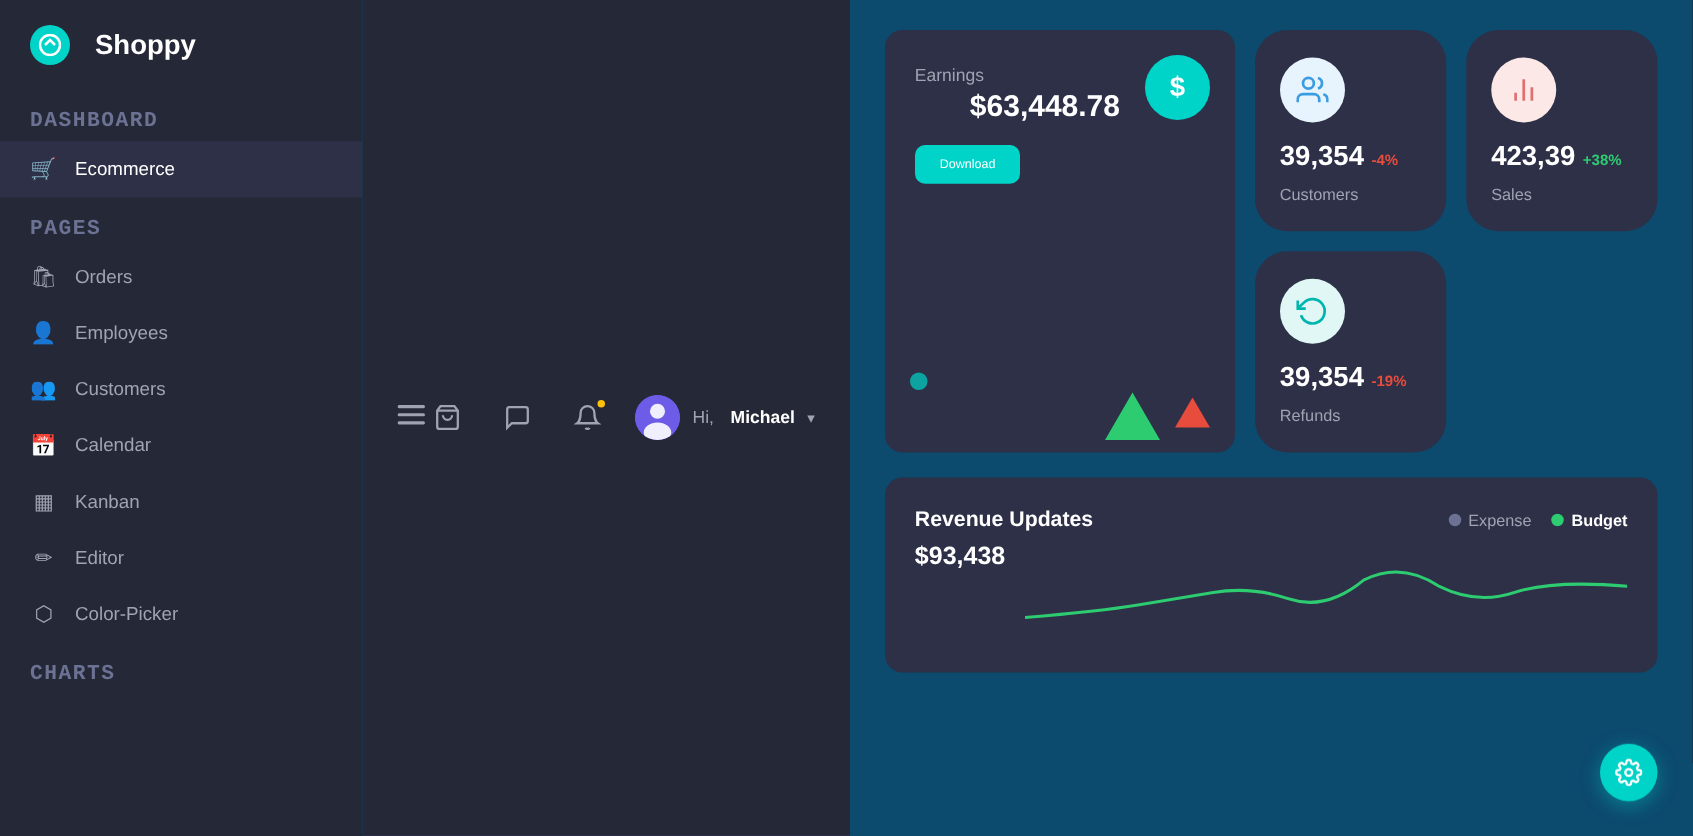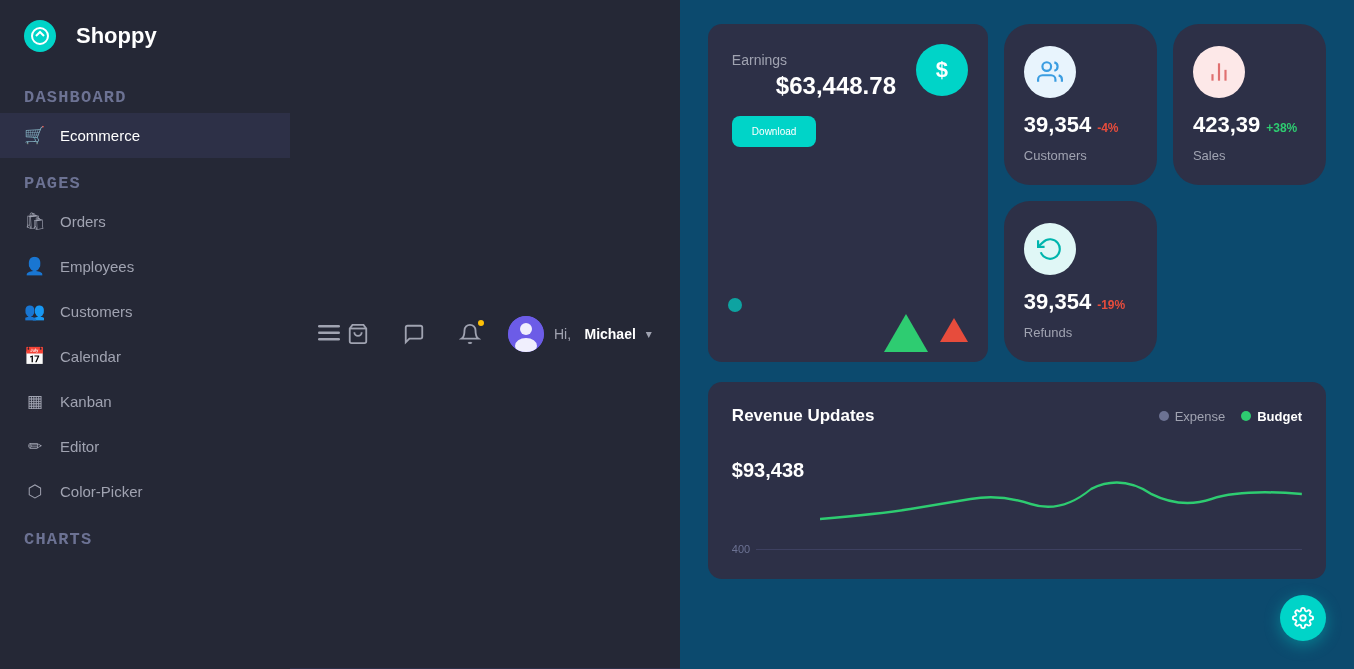--- a/index.html
+++ b/index.html
@@ -222,21 +222,21 @@
     .revenue-section {
       background: #2d3047;
       border-radius: 14px;
       padding: 24px;
       margin-top: 0;
     }
     .revenue-header {
       display: flex;
       align-items: center;
       justify-content: space-between;
-      margin-bottom: 33px;
+      margin-bottom: 8px;
     }
     .revenue-title { font-size: 17px; font-weight: 700; color: #fff; }
     .legend { display: flex; align-items: center; gap: 16px; }
     .legend-item { display: flex; align-items: center; gap: 6px; font-size: 13px; color: #a0a3b1; }
     .legend-dot { width: 10px; height: 10px; border-radius: 50%; }
     .legend-dot-gray { background: #6c7293; }
     .legend-dot-green { background: #2ecc71; }
     .revenue-chart-area { display: flex; gap: 0; height: 80px; position: relative; }
     .chart-amount { font-size: 20px; font-weight: 700; color: #fff; }
     .chart-y-label { font-size: 11px; color: #6c7293; }
@@ -453,24 +453,20 @@
       <div class="revenue-chart-area">
         <div style="display:flex; flex-direction:column; gap:4px;">
           <div class="chart-amount">$93,438</div>
         </div>
         <div style="flex:1; display:flex; align-items:center; margin-left:16px;">
           <svg width="100%" height="60" viewBox="0 0 800 60" preserveAspectRatio="none">
             <path d="M0 50 Q100 45 150 40 Q200 35 250 30 Q300 25 350 35 Q400 45 450 20 Q500 5 550 25 Q600 40 650 30 Q700 20 800 25" stroke="#2ecc71" stroke-width="2.5" fill="none"></path>
           </svg>
         </div>
       </div>
-      <div style="display:flex; align-items:center; gap:6px; margin-top:4px;">
-        <span class="chart-y-label">400</span>
-        <div style="height:1px; background:#3d4060; flex:1;"></div>
-      </div>
     </div>
   </div>
 </div>
 
 <div class="fab">
   <svg width="22" height="22" viewBox="0 0 24 24" fill="none" stroke="white" stroke-width="2">
     <circle cx="12" cy="12" r="3"></circle>
     <path d="M19.4 15a1.65 1.65 0 00.33 1.82l.06.06a2 2 0 010 2.83 2 2 0 01-2.83 0l-.06-.06a1.65 1.65 0 00-1.82-.33 1.65 1.65 0 00-1 1.51V21a2 2 0 01-4 0v-.09A1.65 1.65 0 009 19.4a1.65 1.65 0 00-1.82.33l-.06.06a2 2 0 01-2.83-2.83l.06-.06A1.65 1.65 0 004.68 15a1.65 1.65 0 00-1.51-1H3a2 2 0 010-4h.09A1.65 1.65 0 004.6 9a1.65 1.65 0 00-.33-1.82l-.06-.06a2 2 0 012.83-2.83l.06.06A1.65 1.65 0 009 4.68a1.65 1.65 0 001-1.51V3a2 2 0 014 0v.09a1.65 1.65 0 001 1.51 1.65 1.65 0 001.82-.33l.06-.06a2 2 0 012.83 2.83l-.06.06A1.65 1.65 0 0019.4 9a1.65 1.65 0 001.51 1H21a2 2 0 010 4h-.09a1.65 1.65 0 00-1.51 1z"></path>
   </svg>
 </div>

